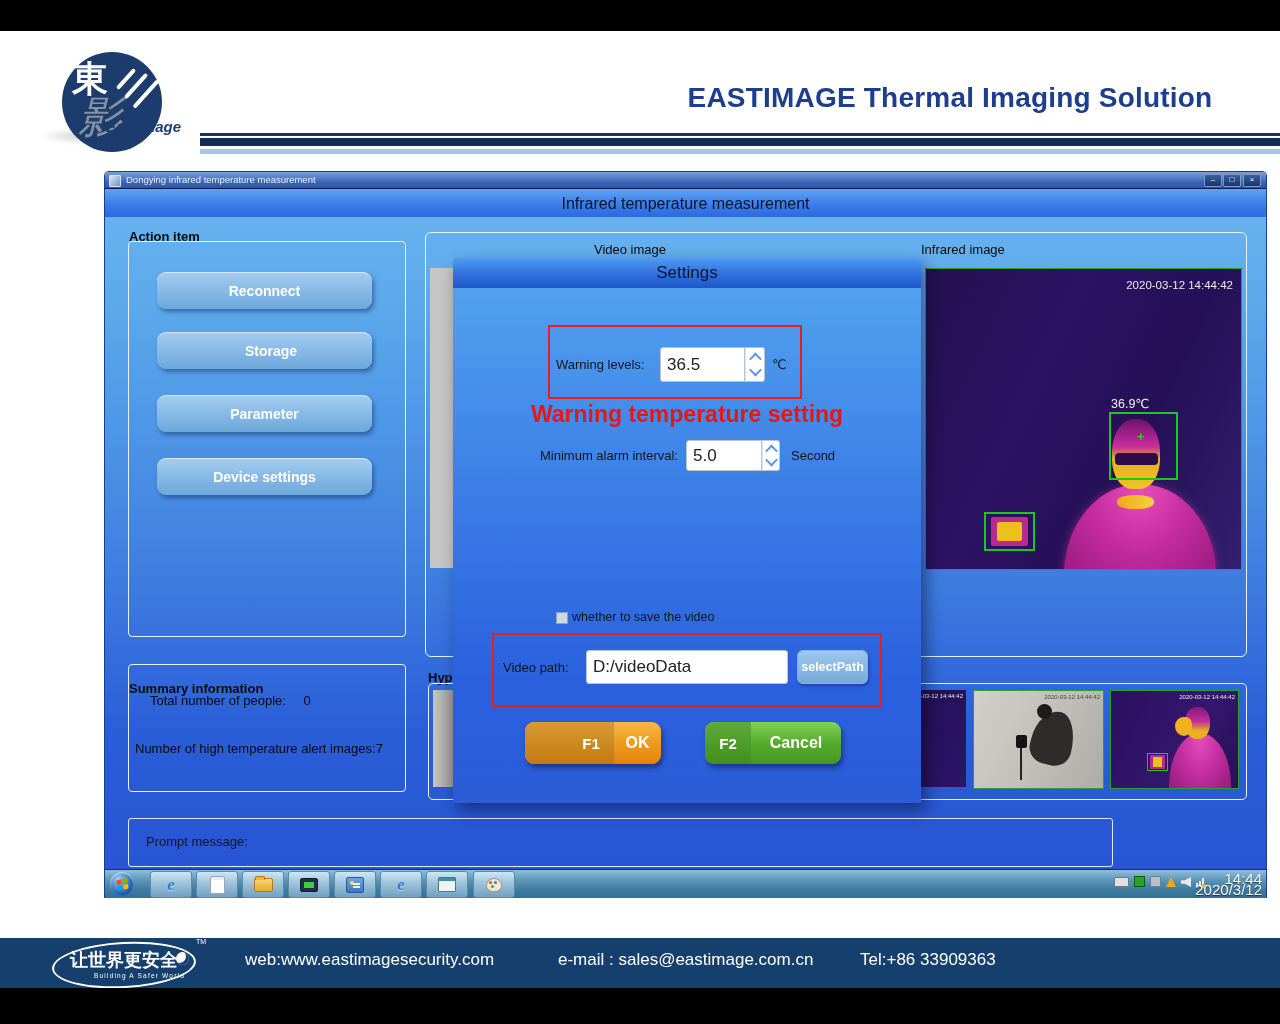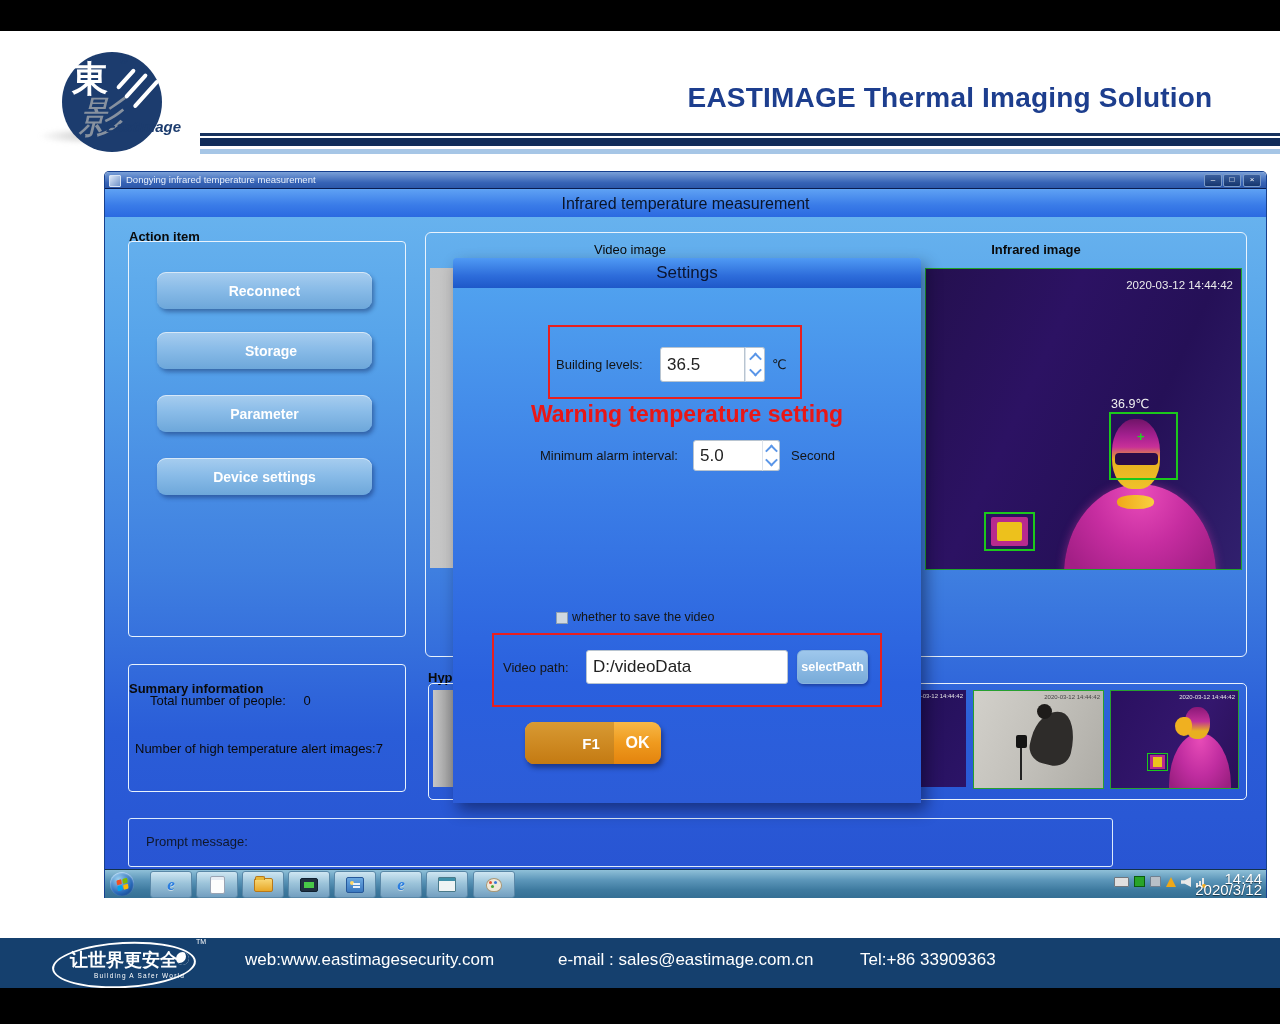--- a/index.html
+++ b/index.html
@@ -229,21 +229,21 @@
     <div class="abs sumline" style="left:45px;top:521px;">
       <span>Total number of people:</span>
       <span style="margin-left:14px;">0</span>
     </div>
     <div class="abs sumline" style="left:30px;top:569px;">
       <span>Number of high temperature alert images:</span><span>7</span>
     </div>
 
     <div class="abs gbox" style="left:320px;top:60px;width:820px;height:423px;border-radius:6px;"></div>
     <div class="abs panel-label" style="left:430px;top:70px;width:190px;text-align:center;font-weight:normal;">Video image</div>
-    <div class="abs panel-label" style="left:836px;top:70px;width:190px;text-align:center;font-weight:bold;">Infrared image</div>
+    <div class="abs panel-label" style="left:816px;top:70px;width:190px;font-weight:normal;">Infrared image</div>
     <div class="abs video-strip" style="left:325px;top:96px;width:430px;height:300px;"></div>
 
     <div class="abs ir-image" style="left:820px;top:96px;width:315px;height:300px;">
       <span class="ir-stamp">2020-03-12 14:44:42</span>
       <i class="ir-torso"></i>
       <i class="ir-head"></i>
       <i class="ir-glasses"></i>
       <i class="ir-neck"></i>
       <i class="ir-facebox"></i>
       <span class="ir-cross">+</span>
@@ -281,49 +281,53 @@
     </div>
 
     <div class="abs prompt-box" style="left:23px;top:646px;width:983px;height:47px;">
       <span class="abs" style="left:17px;top:15px;font-size:13px;color:#0f172a;">Prompt message:</span>
     </div>
 
     <div class="abs dialog">
       <div class="abs dlg-head">Settings</div>
 
       <div class="redbox" style="left:95px;top:67px;width:250px;height:70px;"></div>
-      <span class="abs dlbl" style="left:103px;top:99px;">Building levels:</span>
+      <span class="abs dlbl" style="left:103px;top:99px;">Warning levels:</span>
       <input class="txt" style="left: 207px; top: 89px; width: 85px; height: 35px;" value="36.5">
       <div class="spin" style="left:292px;top:89px;height:35px;">
         <i class="chev up"></i>
         <i class="chev down"></i>
       </div>
       <span class="abs dlbl" style="left:319px;top:99px;">℃</span>
 
       <div class="red-head">Warning temperature setting</div>
 
       <span class="abs dlbl" style="left:87px;top:190px;">Minimum alarm interval:</span>
-      <input class="txt" style="left: 240px; top: 182px; width: 76px; height: 31px;" value="5.0">
+      <input class="txt" style="left: 233px; top: 182px; width: 76px; height: 31px;" value="5.0">
       <div class="spin" style="left:309px;top:182px;height:31px;width:18px;">
         <i class="chev up"></i>
         <i class="chev down"></i>
       </div>
       <span class="abs dlbl" style="left:338px;top:190px;">Second</span>
 
       <i class="chk" style="left:103px;top:354px;"></i>
       <span class="abs" style="left:119px;top:352px;font-size:12.5px;color:#141414;">whether to save the video</span>
 
       <div class="redbox" style="left:39px;top:375px;width:386px;height:70px;"></div>
       <span class="abs dlbl" style="left:50px;top:402px;">Video path:</span>
       <input class="txt" style="left: 133px; top: 392px; width: 202px; height: 34px; border-radius: 3px;" value="D:/videoData">
       <button class="selpath" style="left:344px;top:392px;width:71px;height:34px;">selectPath</button>
 
       <button class="bigbtn okbtn" style="left:72px;top:464px;">
         <span class="key">F1</span>
         <span class="lab">OK</span>
+      </button>
+      <button class="bigbtn cnbtn" style="left:252px;top:464px;">
+        <span class="key">F2</span>
+        <span class="lab">Cancel</span>
       </button>
     </div>
 
     <div class="abs taskbar">
       <div class="abs orb">
         <span class="flag">
           <i style="background:#f25022;"></i>
             <i style="background:#7fba00;"></i>
             <i style="background:#00a4ef;"></i>
             <i style="background:#ffb900;"></i>

